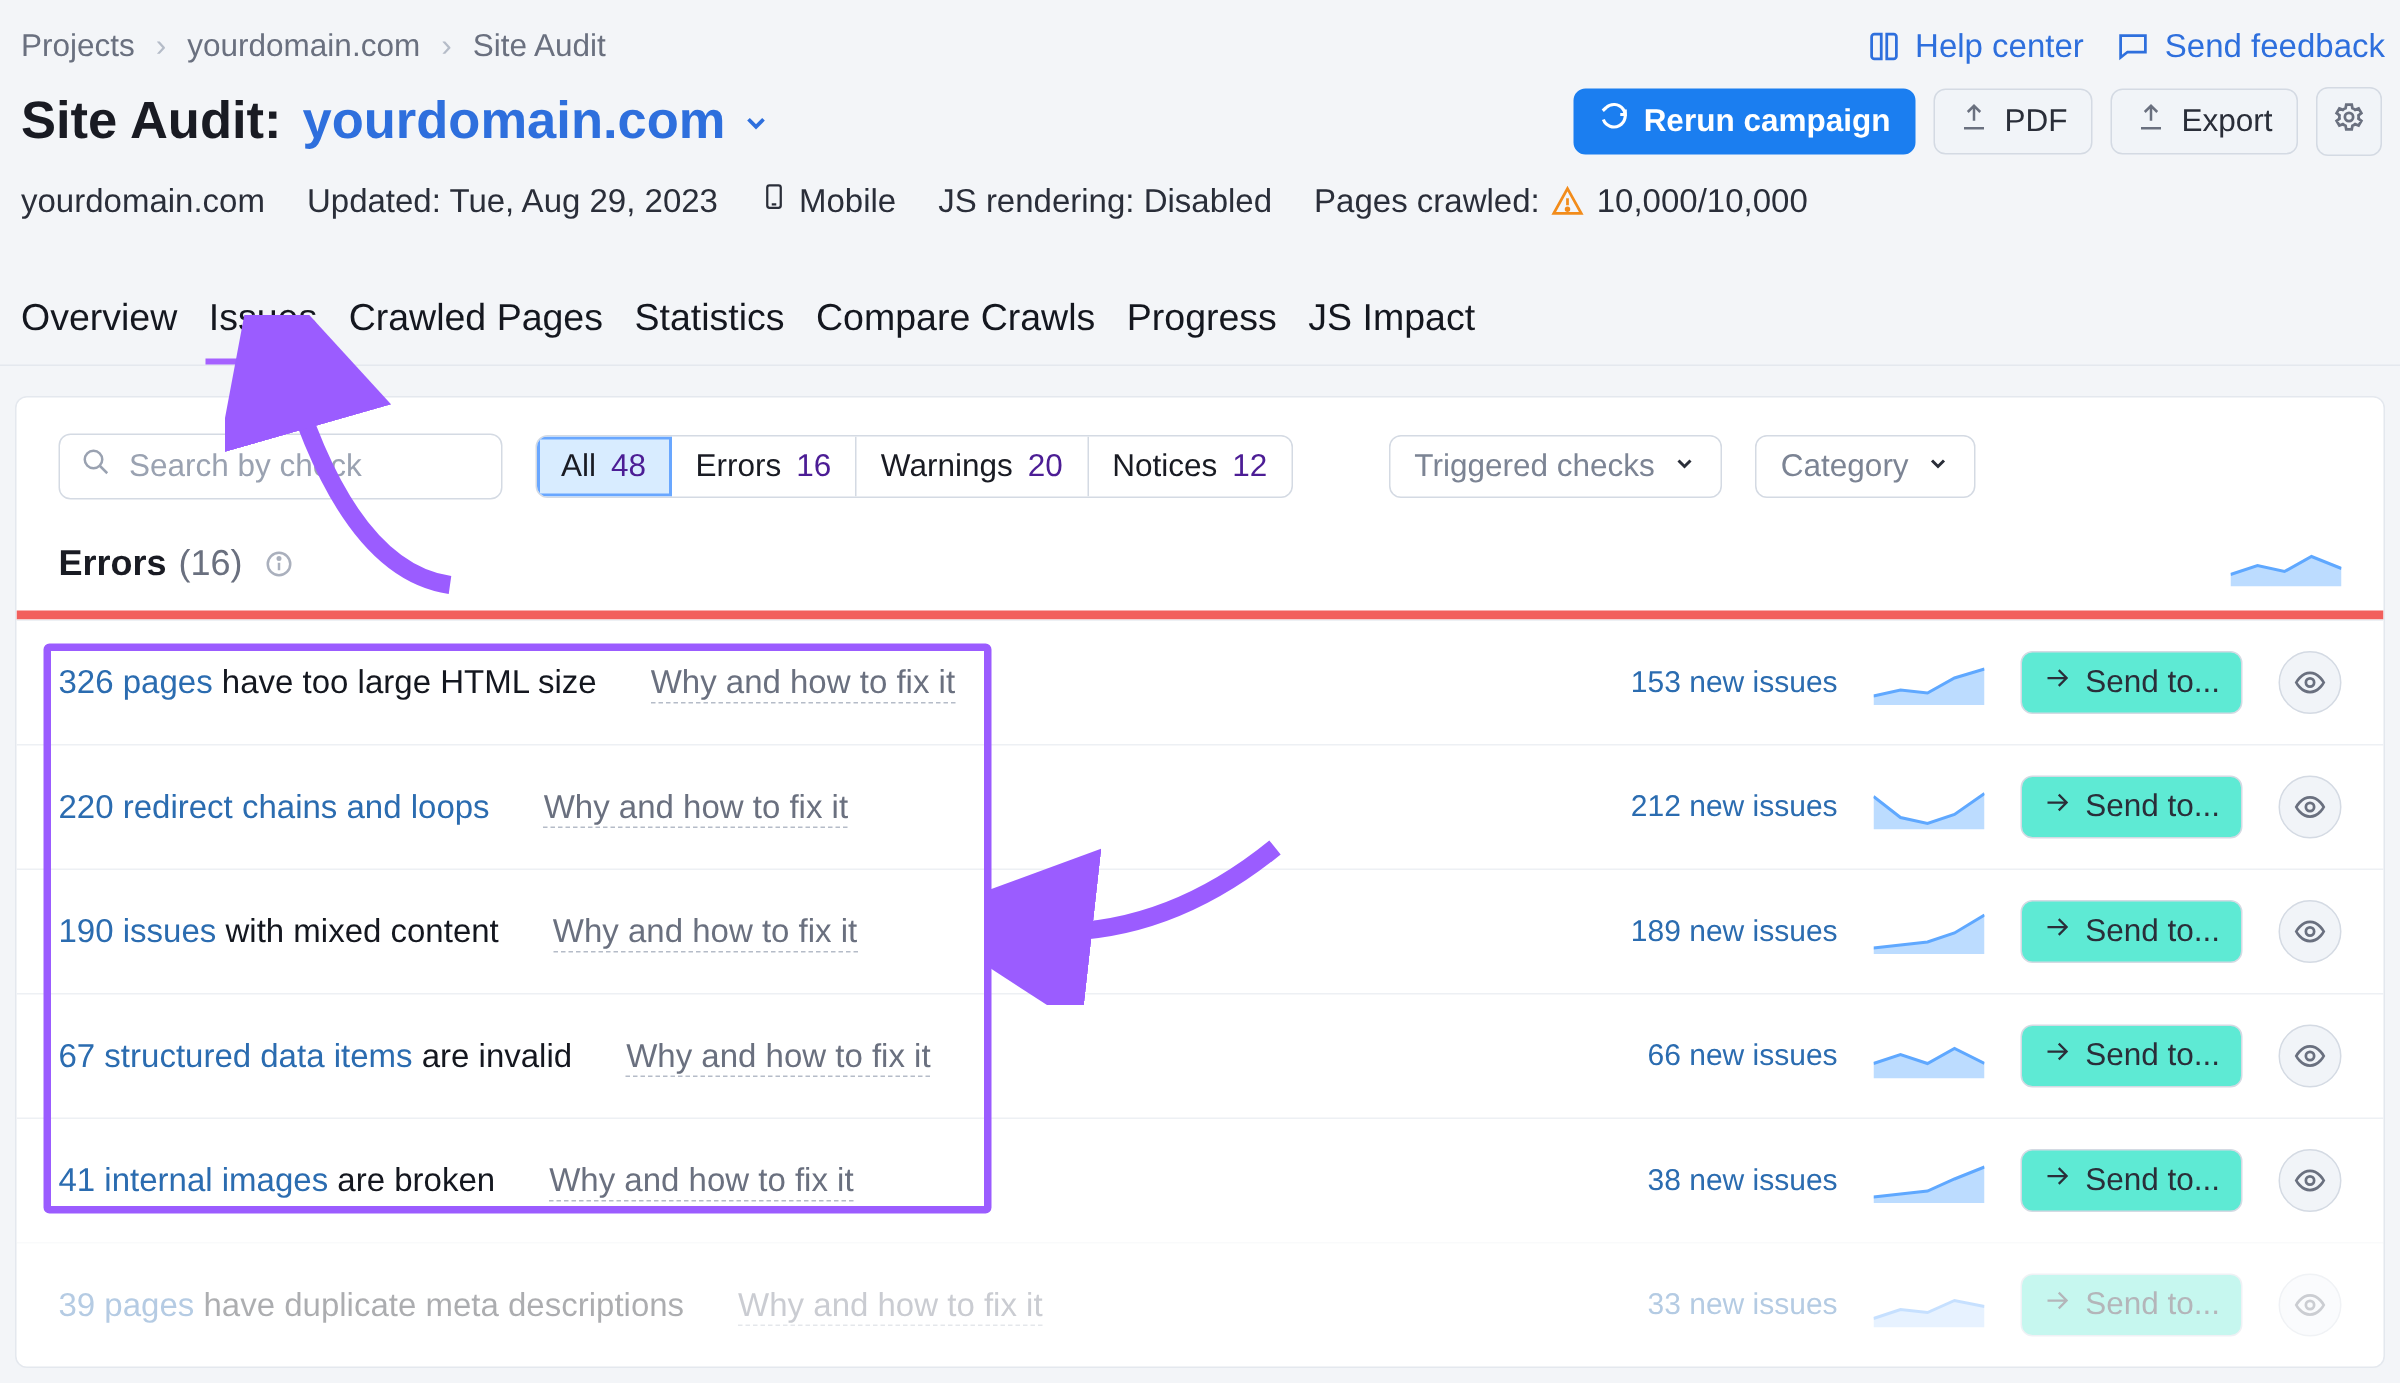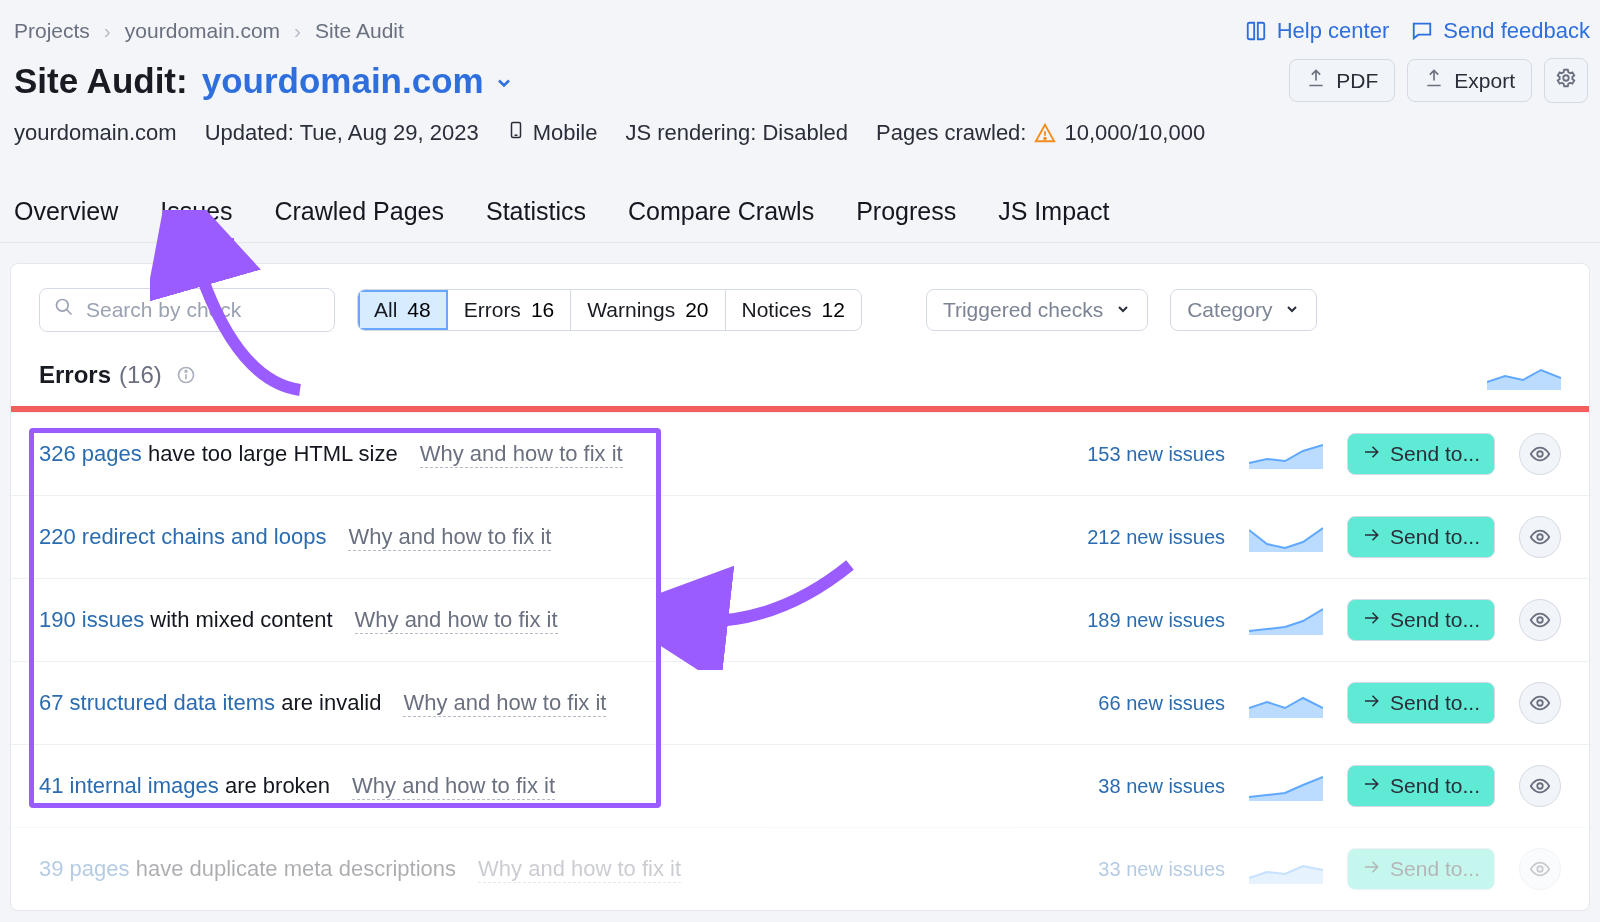--- a/index.html
+++ b/index.html
@@ -40,42 +40,42 @@
   h1 .sub{color:var(--blue);font-weight:700;display:inline-flex;align-items:center;gap:10px}
   .btns{display:flex;gap:12px;align-items:center}
   .btn{display:inline-flex;align-items:center;gap:10px;border:1px solid var(--border);background:#f1f4f8;border-radius:8px;padding:8px 16px;font-size:21px;cursor:pointer;color:#2a2e39}
   .btn.primary{background:var(--blue-bright);border-color:var(--blue-bright);color:#fff;font-weight:600}
   .btn.icon-only{padding:8px 10px}
   
   .metarow{display:flex;gap:28px;align-items:center;padding:10px 14px 4px 14px;font-size:22px;color:#2a2e39}
   .metarow .dim{color:#2a2e39}
   .warn{color:#f28c1b;display:inline-flex;align-items:center}
   
-  .tabs{display:flex;gap:38px;padding:46px 16px 0 12px;border-bottom:1px solid var(--soft);font-size:25px}
+  .tabs{display:flex;gap:17px;padding:46px 16px 0 12px;border-bottom:1px solid var(--soft);font-size:25px}
   .tab{padding:0 2px 12px 2px;cursor:pointer;color:#14171f}
   .tab.active{border-bottom:4px solid var(--tab-active)}
   
   .panel{margin:20px 10px 0 10px;background:#fff;border:1px solid var(--soft);border-radius:8px;position:relative;overflow:hidden}
   .panel-top{padding:24px 28px 18px 28px;display:flex;gap:22px;align-items:center}
   .search{display:flex;align-items:center;gap:10px;border:1px solid var(--border);border-radius:8px;padding:8px 14px;width:296px;color:#9aa2b1}
   .search input{border:none;outline:none;font-size:21px;flex:1;background:transparent;color:#2a2e39}
   .search input::placeholder{color:#9aa2b1}
   .seg{display:flex;border:1px solid var(--border);border-radius:8px;overflow:hidden}
   .seg .opt{padding:8px 16px;display:flex;gap:10px;align-items:center;cursor:pointer;font-size:21px;border-right:1px solid var(--border);white-space:nowrap}
   .seg .opt:last-child{border-right:none}
   .seg .opt.active{background:var(--pill-blue);outline:2px solid #69a7ff;outline-offset:-2px}
-  .seg .cnt{color:#000000}
+  .seg .cnt{color:#4c1d95}
   .dd{border:1px solid var(--border);border-radius:8px;padding:8px 16px;display:flex;gap:12px;align-items:center;color:#7c8494;cursor:pointer;font-size:21px}
   .sect{display:flex;justify-content:space-between;align-items:center;padding:10px 28px 16px 28px}
   .sect h2{margin:0;font-size:24px;font-weight:700;display:flex;align-items:center;gap:8px}
   .sect h2 .cnt{font-weight:400;color:#6a707f}
   .infoq{color:#aab0bd;cursor:pointer;margin-left:6px;display:inline-flex}
   .redline{height:6px;background:var(--red)}
   .rows .row{display:flex;align-items:center;justify-content:space-between;border-top:1px solid #edf0f4;padding:20px 28px;gap:20px}
-  .row .left{display:flex;gap:22px;align-items:baseline;flex-wrap:wrap;font-size:22px}
+  .row .left{display:flex;gap:36px;align-items:baseline;flex-wrap:wrap;font-size:22px}
   .row .lnk{color:var(--link);cursor:pointer}
   .row .txt{color:#14171f}
   .row .fix{color:#6a707f;border-bottom:1px dashed #b5bcc8;cursor:pointer}
   .row .right{display:flex;align-items:center;gap:24px}
   .newiss{color:var(--link);font-size:20px;white-space:nowrap;cursor:pointer}
   .spark{width:74px;height:30px;display:flex;align-items:flex-end}
   .sendto{border:1px solid var(--border);background:#5eead4;border-radius:8px;padding:8px 14px;display:flex;gap:10px;align-items:center;font-size:21px;color:#2a2e39;cursor:pointer;white-space:nowrap}
   .eye{border:1px solid var(--border);background:#f1f4f8;border-radius:50%;width:42px;height:42px;display:flex;align-items:center;justify-content:center;cursor:pointer}
   
   .anno{position:absolute;pointer-events:none;z-index:50}
@@ -118,20 +118,29 @@
     <span class="sub">
       <span>yourdomain.com</span>
       <span>
         <svg width="20" height="20" viewBox="0 0 24 24" fill="none" stroke="#2e6fdd" stroke-width="3">
             <path d="M6 9l6 6 6-6"></path>
           </svg>
       </span>
     </span>
   </h1>
   <div class="btns">
+    <button class="btn primary">
+      <span>
+        <svg width="20" height="20" viewBox="0 0 24 24" fill="none" stroke="#fff" stroke-width="2.5">
+            <path d="M21 6v4h-4"></path>
+            <path d="M3.5 14a9 9 0 1 0 2.1-9.4L3 7"></path>
+          </svg>
+      </span>
+      <span>Rerun campaign</span>
+    </button>
     <button class="btn">
       <span>
         <svg width="20" height="20" viewBox="0 0 24 24" fill="none" stroke="#6a707f" stroke-width="2">
             <path d="M12 3v12M7 8l5-5 5 5M4 21h16"></path>
           </svg>
       </span>
       <span>PDF</span>
     </button>
     <button class="btn">
       <span>

